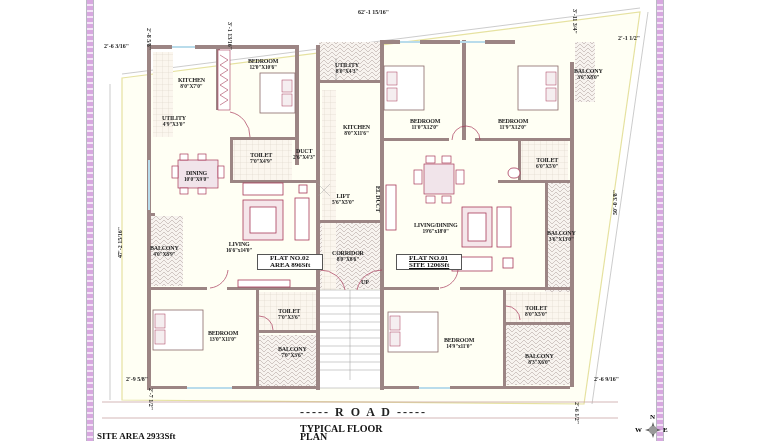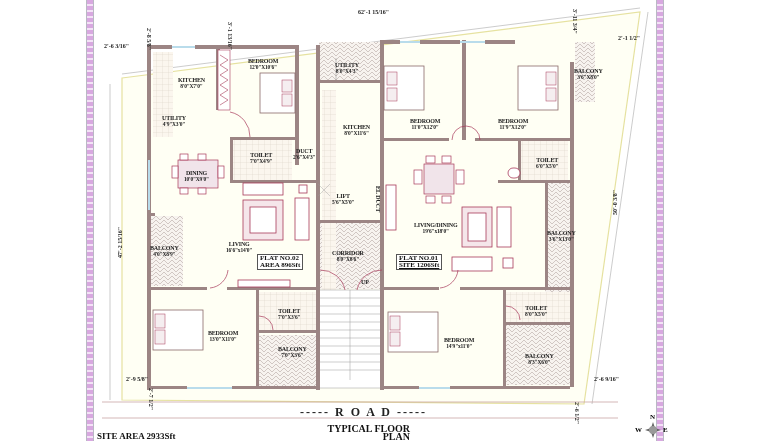--- a/index.html
+++ b/index.html
@@ -4,23 +4,23 @@
 <style>
   html,body{margin:0;padding:0;background:#fff;}
   body{width:760px;height:441px;position:relative;overflow:hidden;font-family:"Liberation Serif",serif;}
   .border-strip{position:absolute;top:0;width:6px;height:441px;background:repeating-linear-gradient(#d8a8e0 0 4px,#f3e2f6 4px 6px);border-left:1px solid #b9b9c4;border-right:1px solid #b9b9c4;}
   svg{position:absolute;left:0;top:0;}
   .lbl{position:absolute;font-size:6px;font-weight:bold;line-height:6px;text-align:center;color:#222;white-space:nowrap;letter-spacing:-0.2px;}
   .lbl .d{display:block;font-size:5.5px;}
   .dim{position:absolute;font-size:6px;color:#222;white-space:nowrap;font-weight:bold;}
   .vdim{position:absolute;font-size:6px;color:#222;white-space:nowrap;font-weight:bold;transform-origin:left top;transform:rotate(-90deg);}
   .vdim90{position:absolute;font-size:6px;color:#222;white-space:nowrap;font-weight:bold;transform-origin:left top;transform:rotate(90deg);}
-  .flatbox{position:absolute;border:1px solid #555;background:#fff;font-size:7px;font-weight:bold;line-height:7px;padding:0 2px;color:#111;}
+  .flatbox{position:absolute;border:1px solid #555;background:#fff;font-size:7px;font-weight:bold;line-height:7px;padding:0 12px;color:#111;}
   .road{position:absolute;left:300px;top:405px;font-size:12px;font-weight:bold;letter-spacing:2px;color:#222;}
-  .title{position:absolute;left:300px;top:425px;font-size:10px;font-weight:bold;text-align:right;line-height:8px;color:#111;width:110px;}
+  .title{position:absolute;left:300px;top:425px;font-size:10px;font-weight:bold;text-align:left;line-height:8px;color:#111;width:110px;}
   .site{position:absolute;left:97px;top:431px;font-size:9px;font-weight:bold;color:#111;}
   .compass{position:absolute;left:638px;top:416px;width:30px;height:25px;}
   .compass span{position:absolute;font-size:7px;font-weight:bold;}
 </style>
 </head>
 <body>
 
 <div class="border-strip" style="left:86px;"></div>
 <div class="border-strip" style="left:656px;"></div>
 

